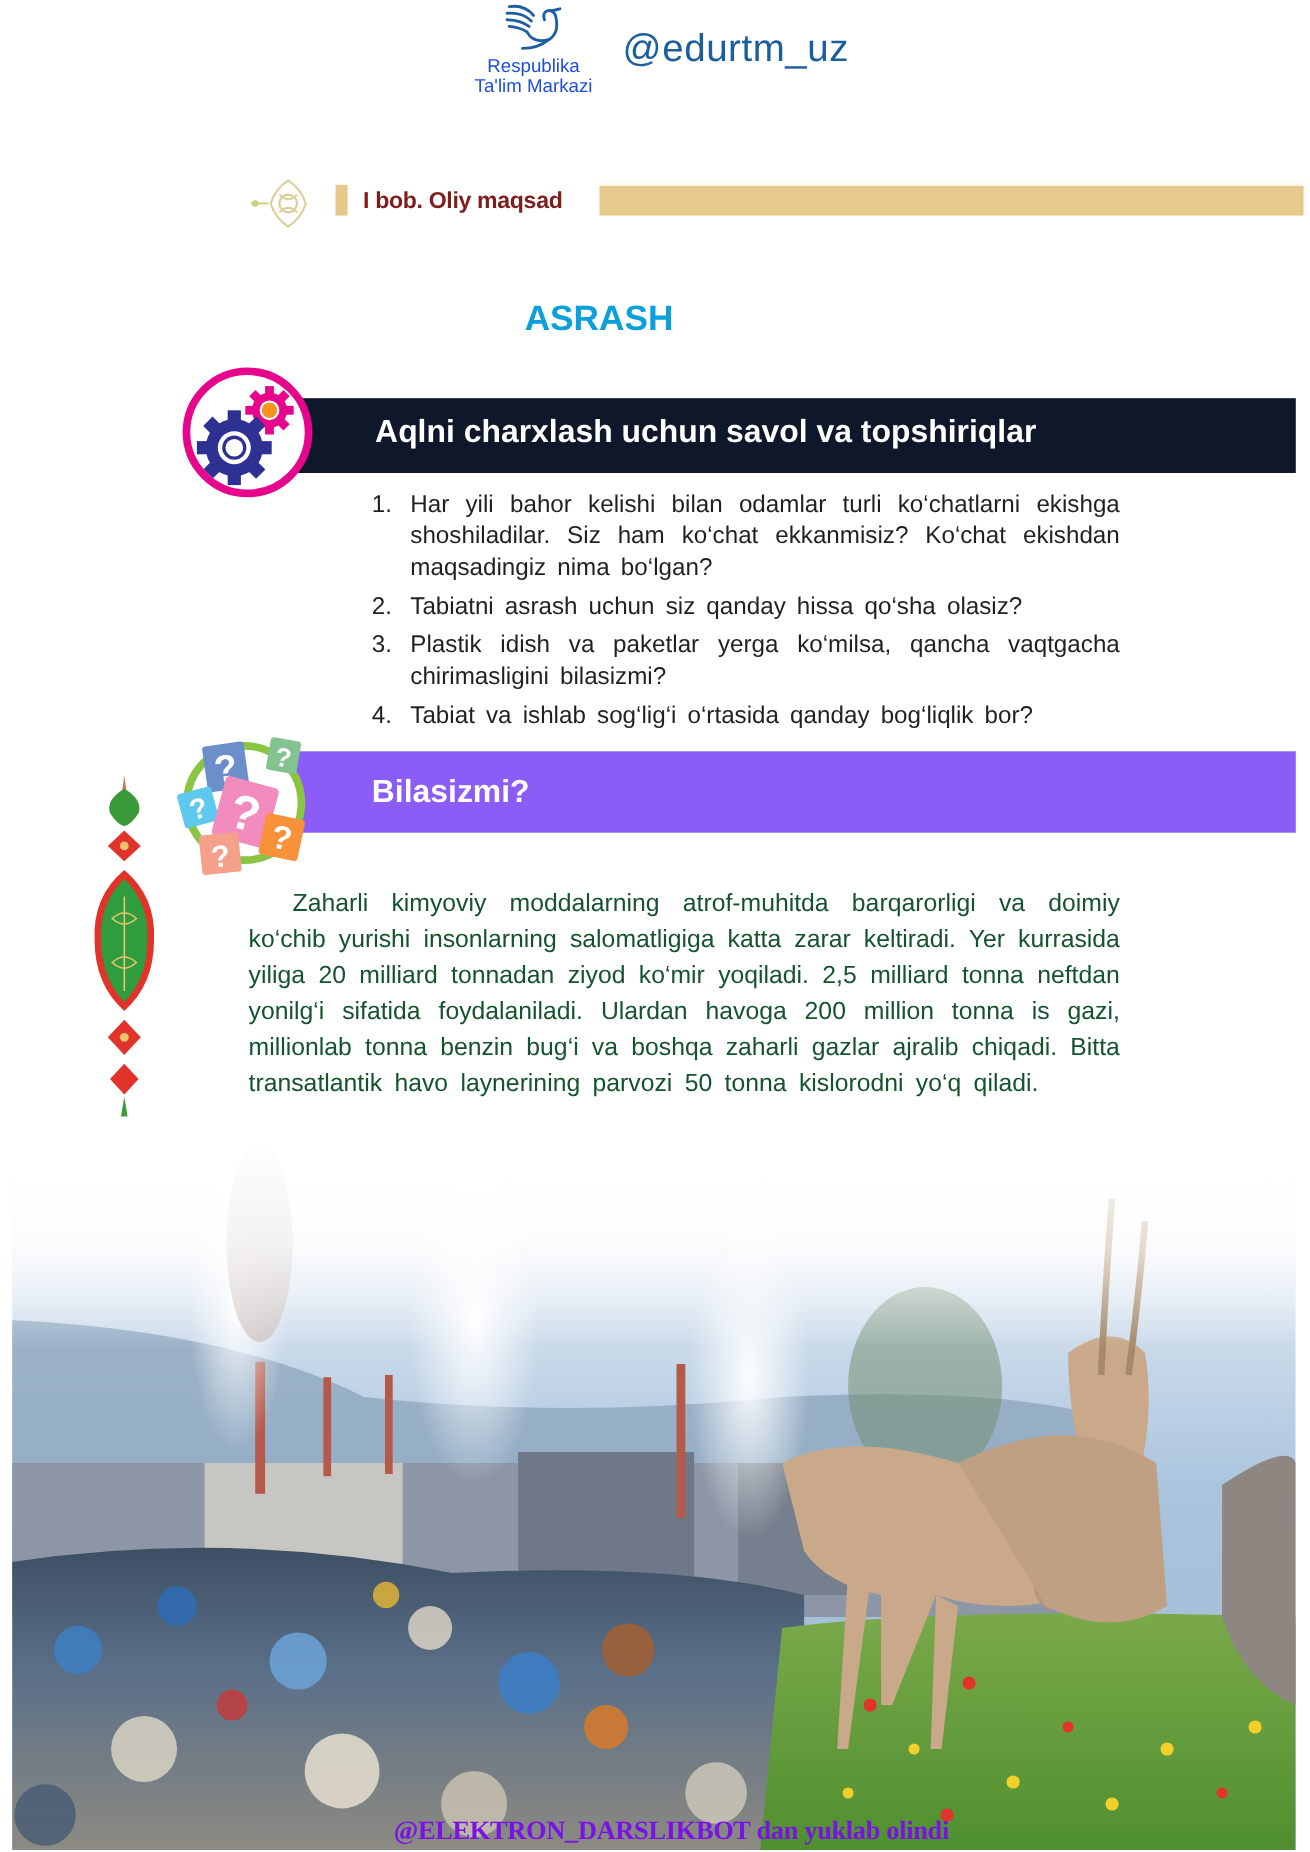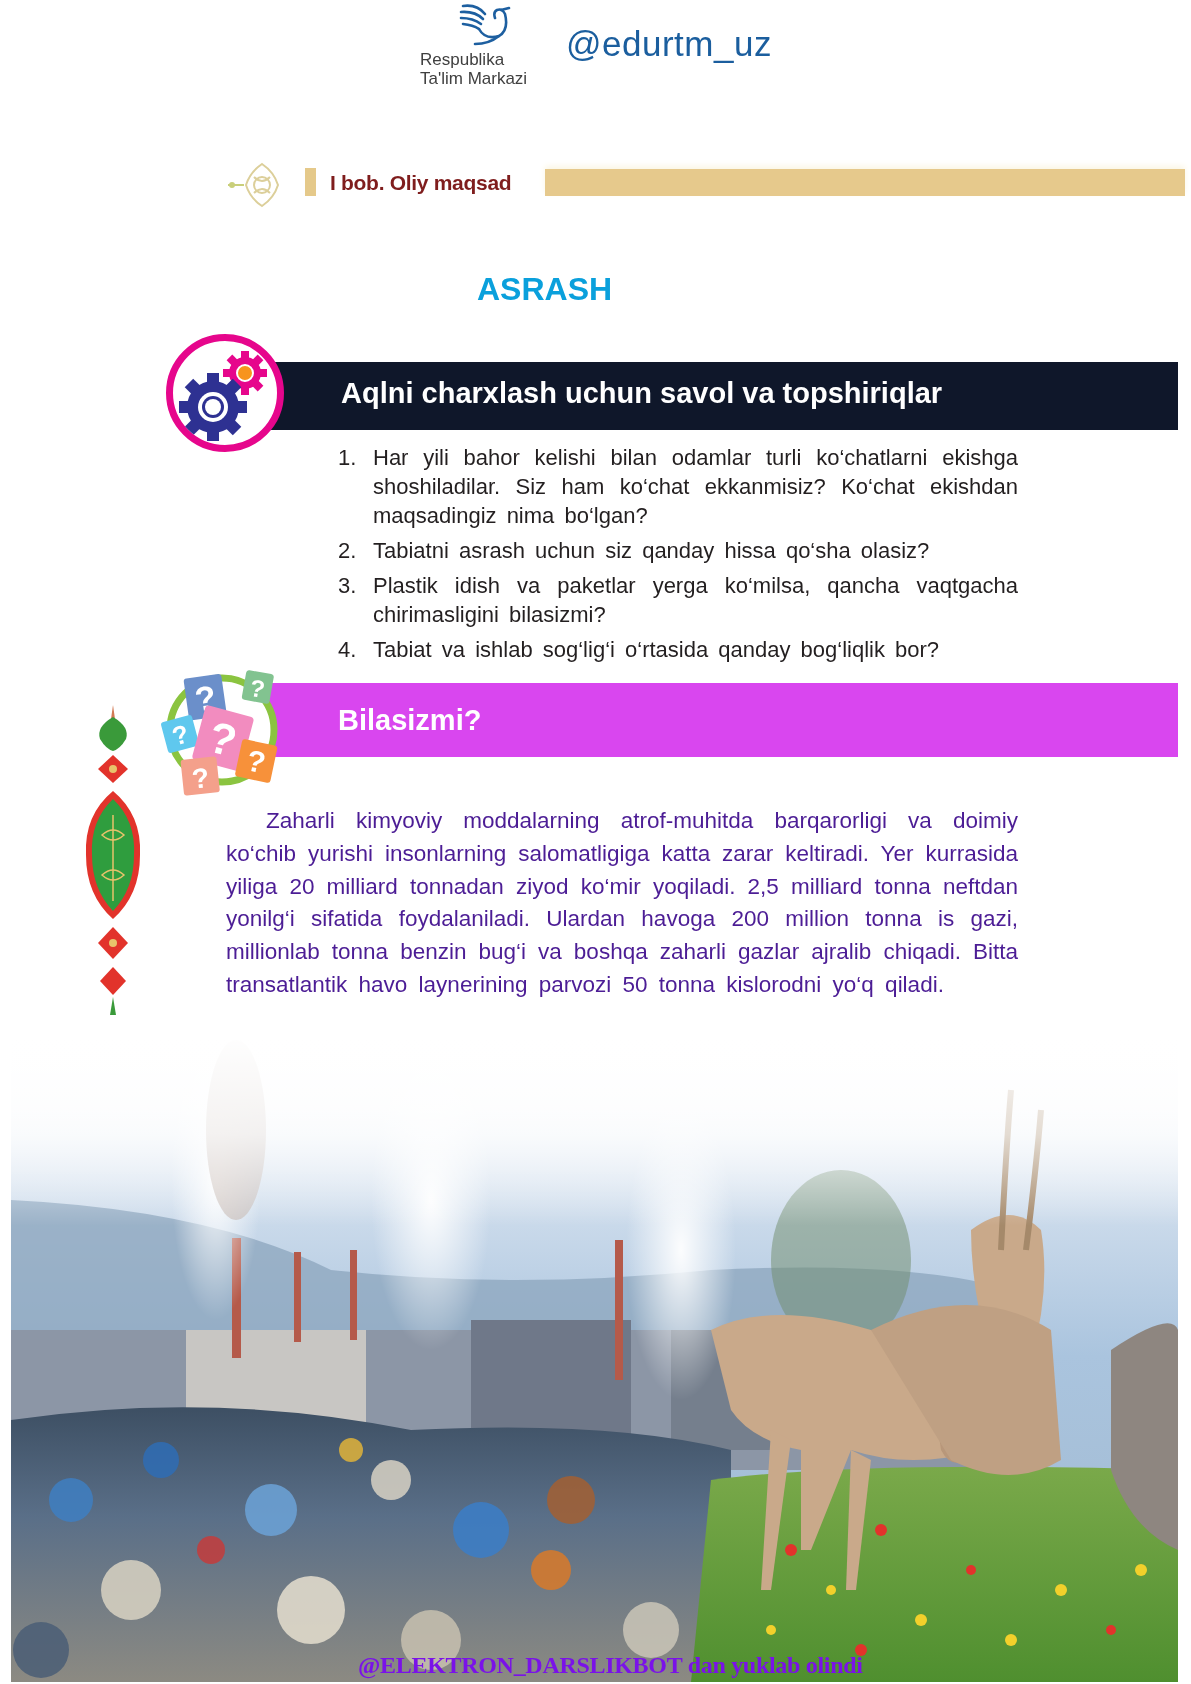--- a/index.html
+++ b/index.html
@@ -1,20 +1,20 @@
 <!DOCTYPE html>
 <html><head>
 <meta charset="utf-8">
 <style>
   * { box-sizing: border-box; margin: 0; padding: 0; }
   html, body { width: 1191px; height: 1684px; background: #ffffff; overflow: hidden; }
   body { position: relative; font-family: "Liberation Sans", "DejaVu Sans", sans-serif; color: #231f20; }
 
   
-  .logo { position: absolute; left: 420px; top: 0; width: 130px; height: 95px; color: #404040; }
+  .logo { position: absolute; left: 420px; top: 0; width: 130px; height: 95px; text-align: center; color: #1d4ed8; }
   .logo svg { display: block; margin: 0 auto; }
   .logo .l1 { font-size: 17px; line-height: 19px; margin-top: 0; }
   .logo .l2 { font-size: 17px; line-height: 19px; }
   .handle { position: absolute; left: 566px; top: 24px; font-size: 35px; color: #1b5e9e; letter-spacing: 0.5px; }
 
   
   .chapter { position: absolute; left: 0; top: 160px; width: 1191px; height: 50px; }
   .chapter .orn { position: absolute; left: 222px; top: 0; width: 80px; height: 50px; }
   .chapter .tab-left { position: absolute; left: 305px; top: 8px; width: 11px; height: 28px; background: #e5c98a; }
   .chapter .label { position: absolute; left: 330px; top: 11px; font-size: 21px; font-weight: bold; color: #7f1d1d; letter-spacing: -0.3px; }
@@ -29,32 +29,32 @@
   .pink-bar { position: absolute; left: 265px; top: 362px; width: 913px; height: 68px; background: #0f172a; }
   .pink-bar .txt { position: absolute; left: 76px; top: 15px; font-size: 29px; font-weight: bold; color: #ffffff; }
   .gear-badge { position: absolute; left: 166px; top: 334px; width: 118px; height: 118px; border-radius: 50%; background: #ffffff; border: 7px solid #e6068c; overflow: hidden; }
 
   
   .questions { position: absolute; left: 338px; top: 443px; width: 680px; list-style: none; font-size: 22px; line-height: 29px; color: #231f20; }
   .questions li { position: relative; padding-left: 35px; text-align: justify; margin-bottom: 6px; word-spacing: 4px; }
   .questions li .num { position: absolute; left: 0; top: 0; }
 
   
-  .green-bar { position: absolute; left: 265px; top: 683px; width: 913px; height: 74px; background: #d946ef; }
+  .green-bar { position: absolute; left: 265px; top: 683px; width: 913px; height: 74px; background: #8b5cf6; }
   .green-bar .txt { position: absolute; left: 73px; top: 21px; font-size: 29px; font-weight: bold; color: #ffffff; }
   .q-badge { position: absolute; left: 160px; top: 666px; width: 130px; height: 130px; }
 
   
   .side-orn { position: absolute; left: 80px; top: 705px; width: 66px; height: 320px; }
 
   
   .photo { position: absolute; left: 11px; top: 1030px; width: 1167px; height: 652px; overflow: hidden; }
 
   
-  .bodytext { position: absolute; left: 226px; top: 805px; width: 792px; font-size: 22.5px; line-height: 32.8px; color: #4c1d95; text-align: justify; word-spacing: 5px; z-index: 5; }
+  .bodytext { position: absolute; left: 226px; top: 805px; width: 792px; font-size: 22.5px; line-height: 32.8px; color: #14532d; text-align: justify; word-spacing: 5px; z-index: 5; }
   .bodytext p { text-indent: 40px; }
 
   .watermark { position: absolute; left: 358px; top: 1652px; font-family: "Liberation Serif", "DejaVu Serif", serif; font-weight: bold; font-size: 24px; color: #7a12e8; z-index: 6; letter-spacing: -0.3px; }
 </style>
 </head>
 <body>
 
 <div class="logo">
   <svg width="60" height="50" viewBox="0 0 60 50">
     <g fill="none" stroke="#1d5fa0" stroke-width="2.6" stroke-linecap="round">

